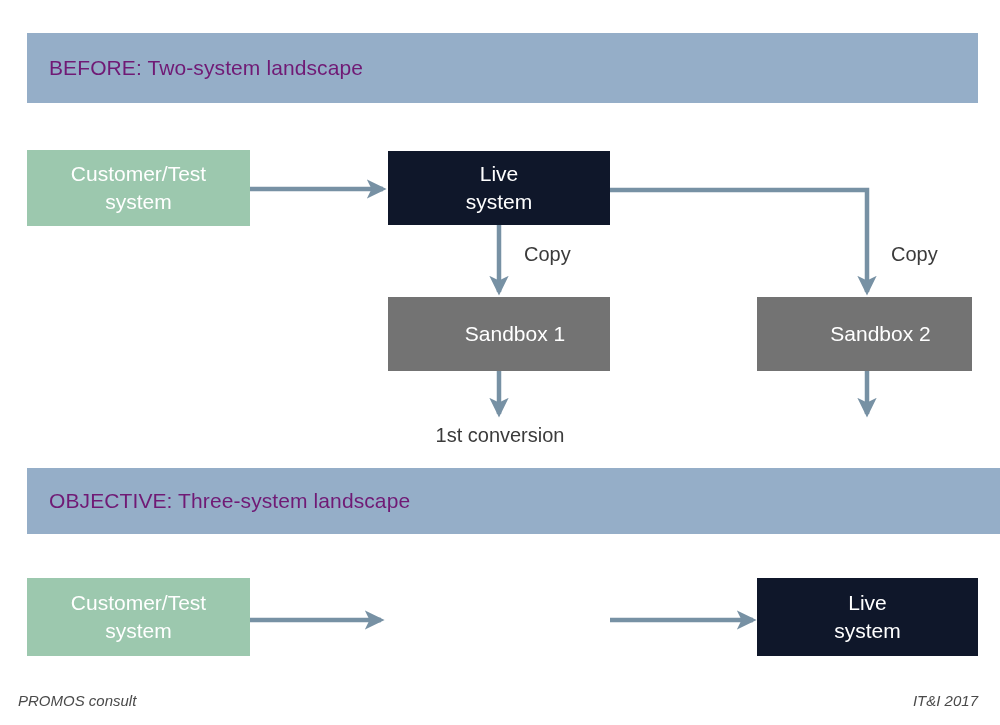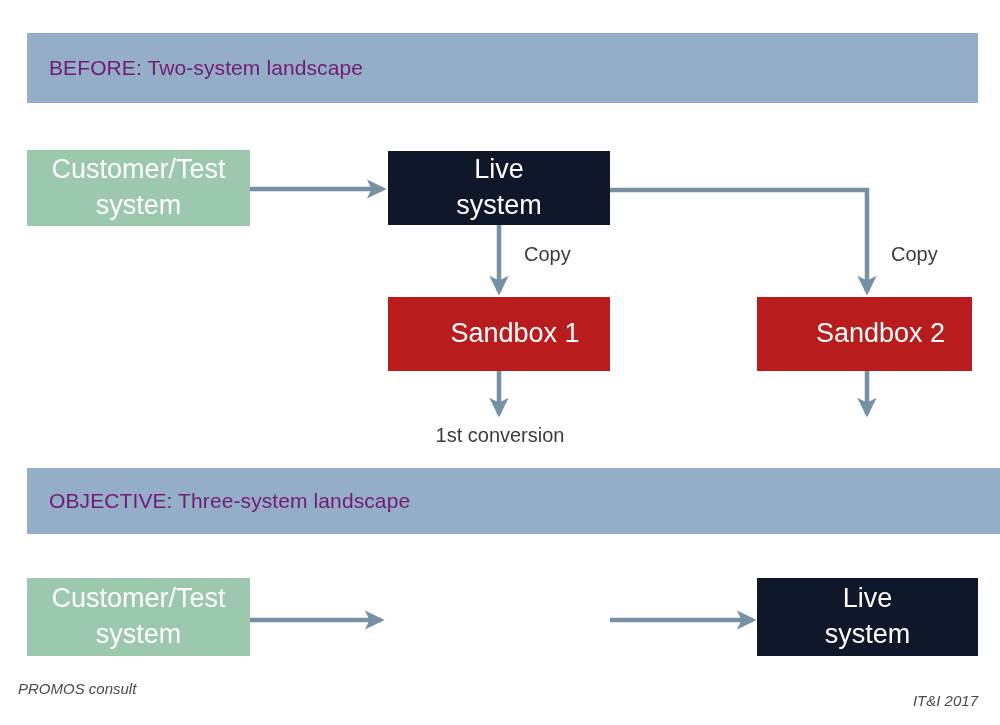--- a/index.html
+++ b/index.html
@@ -40,28 +40,28 @@
   .node {
     position: absolute;
     display: flex;
     align-items: center;
     justify-content: center;
     text-align: center;
     box-sizing: border-box;
   }
   .node-label {
     color: #ffffff;
-    font-size: 27px;
+    font-size: 21px;
     font-weight: 400;
     line-height: 1.32;
     white-space: pre-line;
   }
   .node.green  { background: #9cc8ae; }
   .node.orange { background: #0f172a; }
-  .node.slate  { background: #b91c1c; padding-left: 32px; }
+  .node.slate  { background: #737373; padding-left: 32px; }
 
   
   .caption {
     position: absolute;
     color: #3b3b3b;
     font-size: 20px;
     white-space: nowrap;
   }
   .caption.center {
     text-align: center;
@@ -79,21 +79,21 @@
   }
 
   
   .footer-text {
     position: absolute;
     font-style: italic;
     font-size: 15px;
     color: #4a4a4a;
     white-space: nowrap;
   }
-  #footer-left  { left: 18px;  bottom: 28px; margin-top: 40px; }
+  #footer-left  { left: 18px;  bottom: 16px; margin-top: 40px; }
   #footer-right { right: 22px; bottom: 16px; }
 </style>
 </head>
 <body>
 
 <div id="canvas">
 
   <div class="banner" id="banner-before" style="left:27px; top:33px; width:951px; height:70px;">
     <span class="banner-label">BEFORE: Two-system landscape</span>
   </div>

